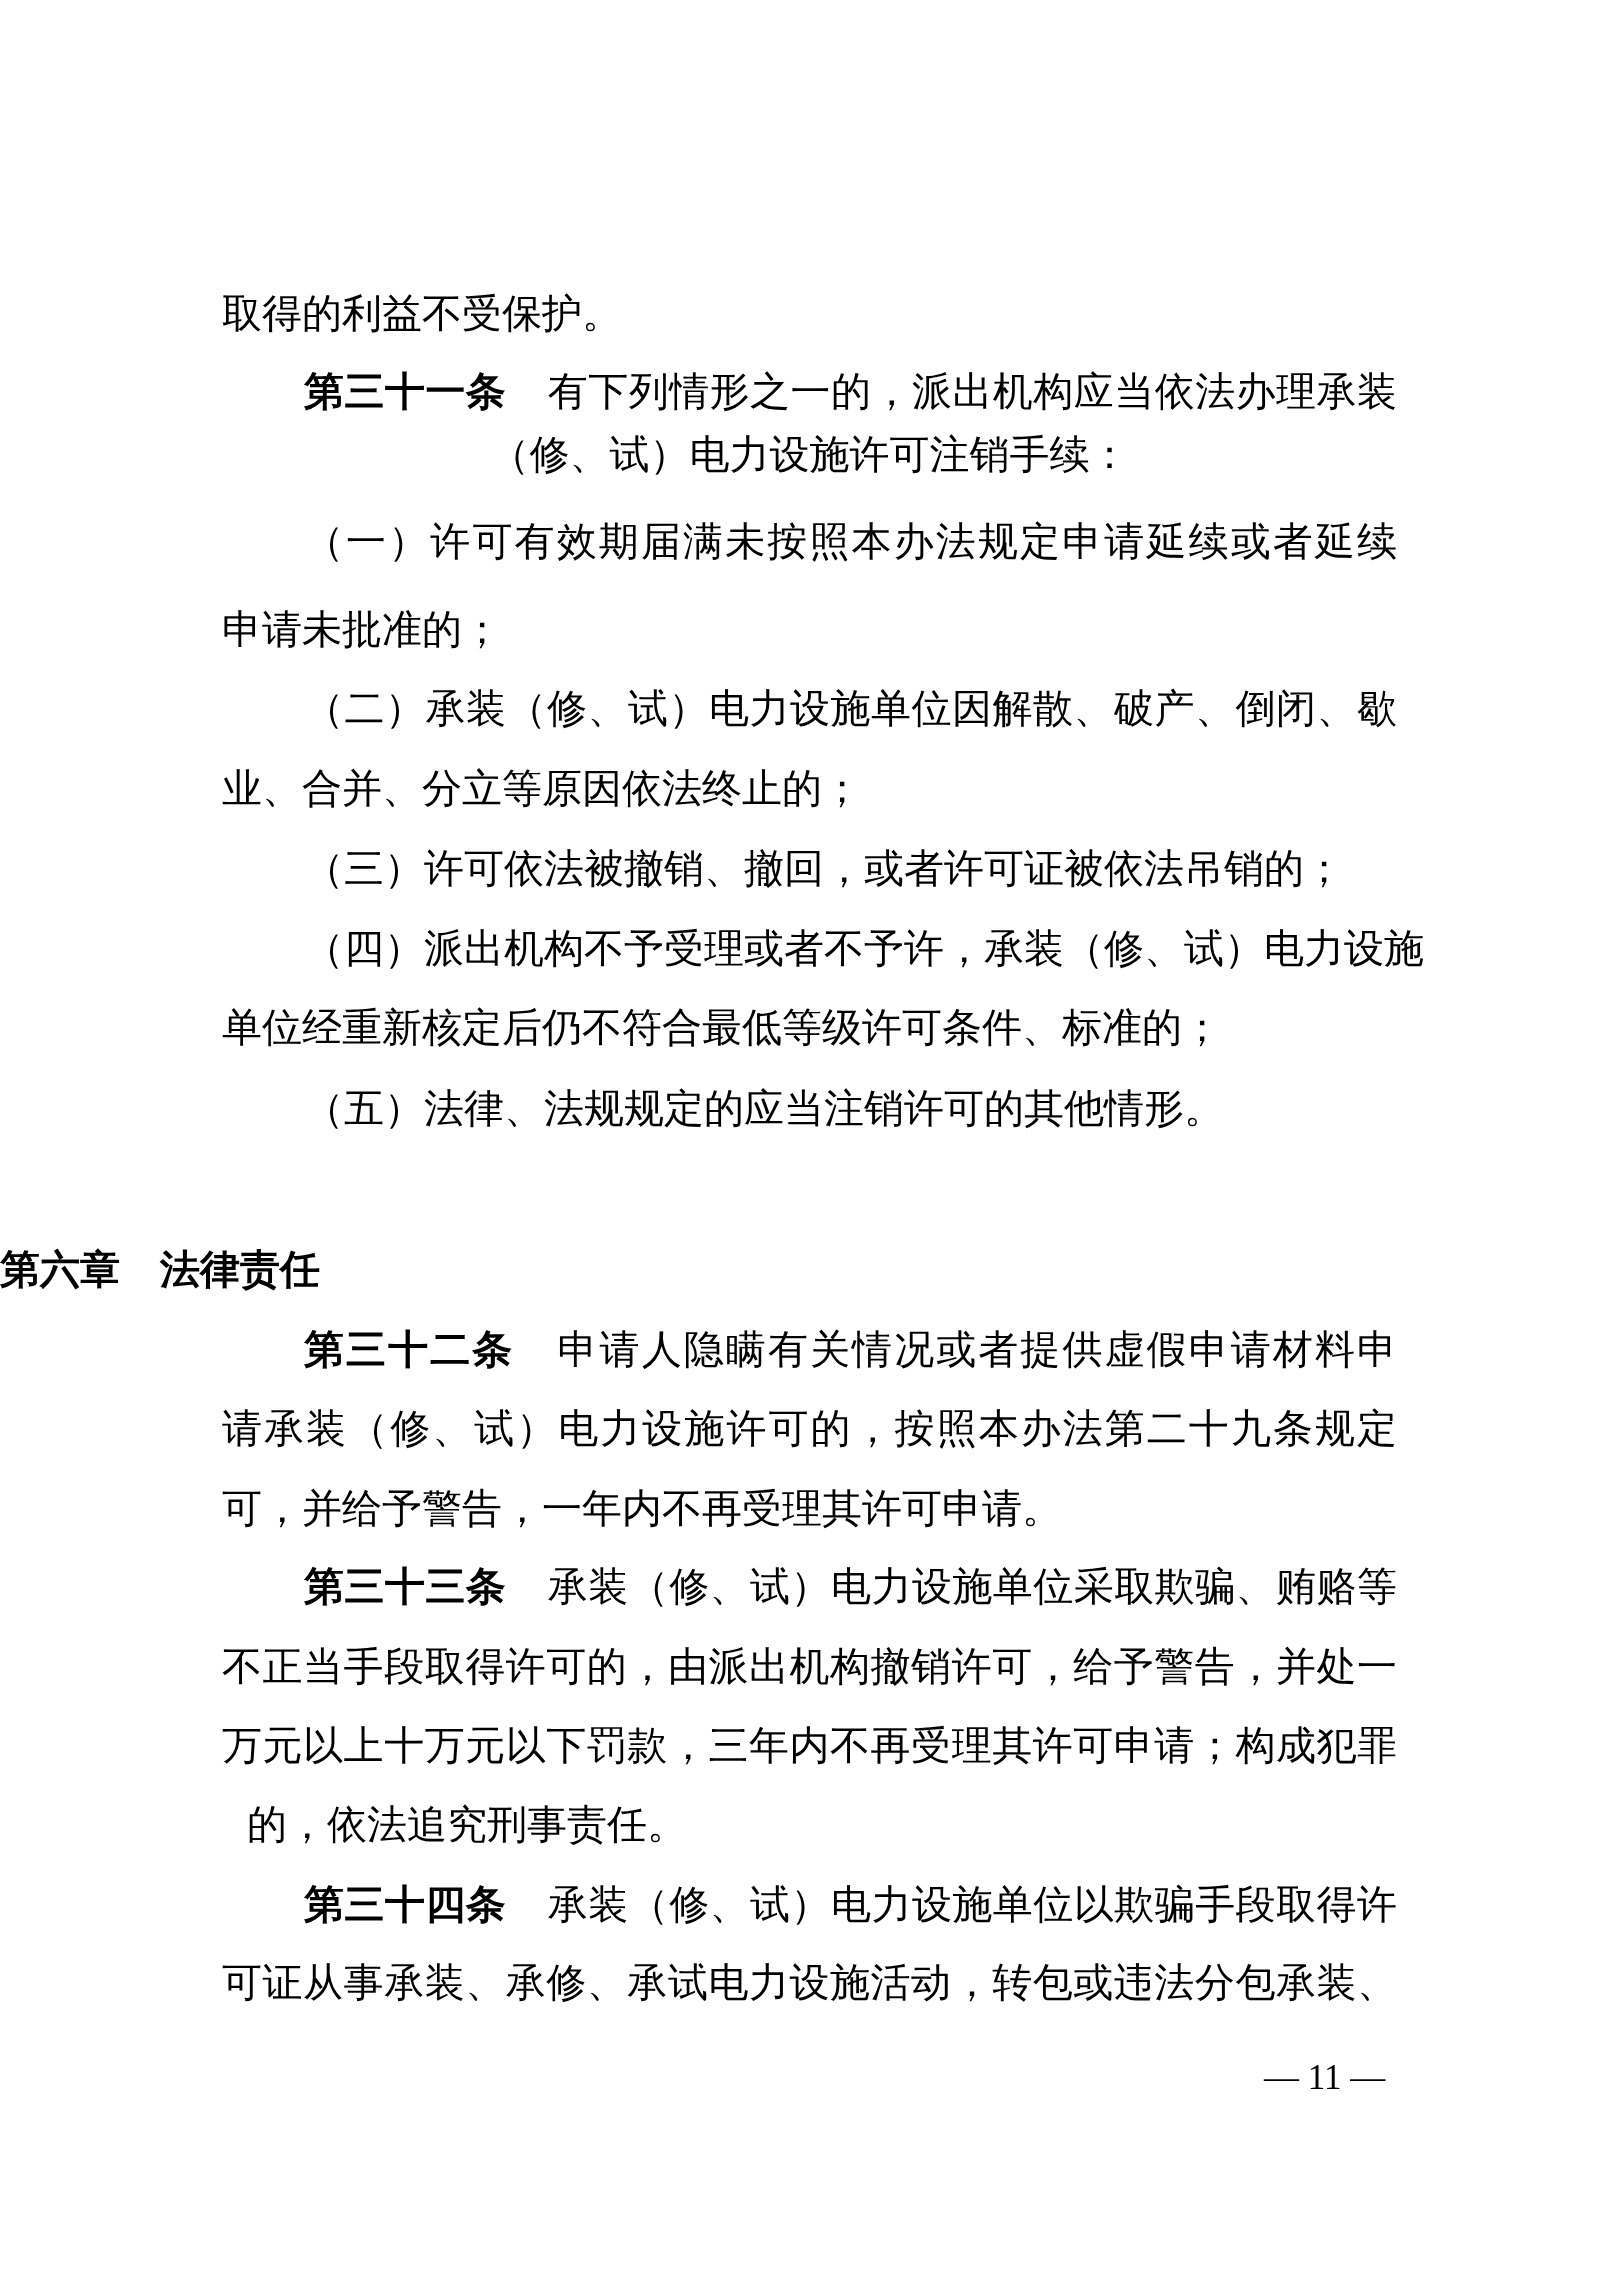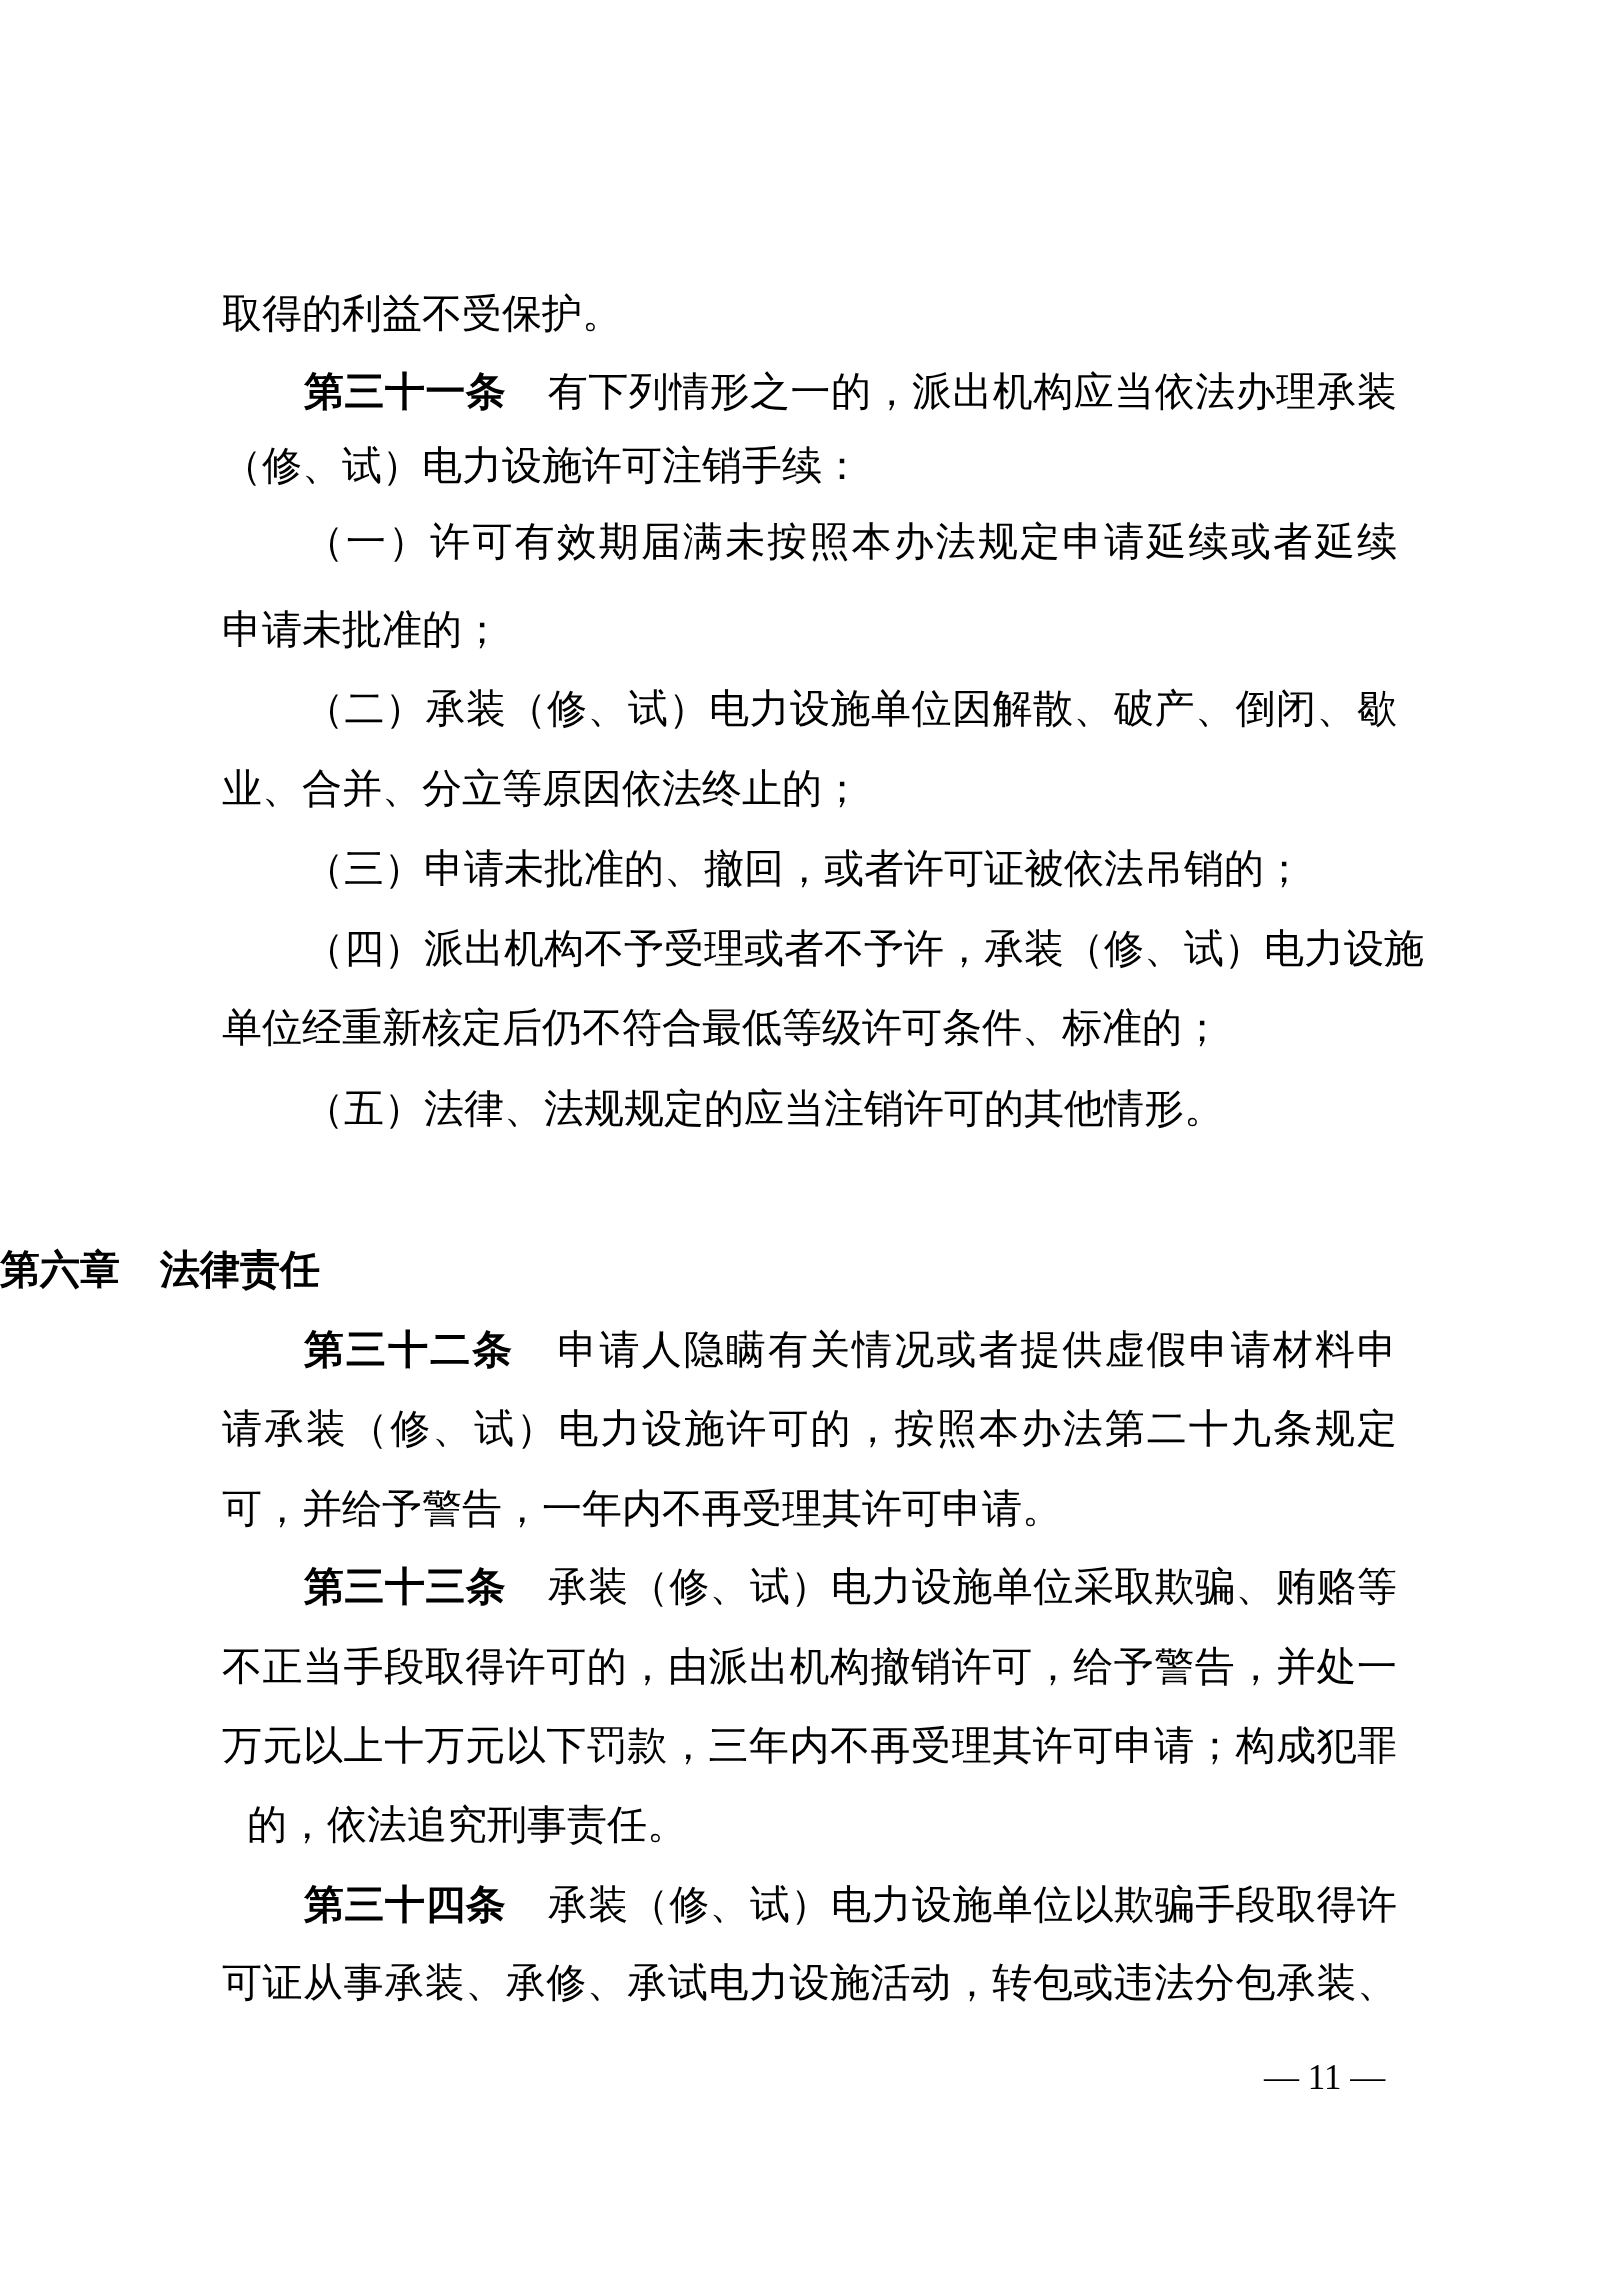--- a/index.html
+++ b/index.html
@@ -70,29 +70,29 @@
 </head>
 <body>
 
 <div class="page">
 
   <div class="line" style="top:292px;">取得的利益不受保护。</div>
 
   <div class="line full indent" style="top:370px;">
     <span class="bold-label">第三十一条</span><span class="gap"></span><span>有下列情形之一的，派出机构应当依法办理承装</span>
   </div>
-  <div class="line" style="top:444px;">（修、试）电力设施许可注销手续：</div>
+  <div class="line" style="top:433px;text-align:center;">（修、试）电力设施许可注销手续：</div>
 
   <div class="line full indent" style="top:520px;">（一）许可有效期届满未按照本办法规定申请延续或者延续</div>
   <div class="line" style="top:608px;">申请未批准的；</div>
 
   <div class="line full indent" style="top:687px;">（二）承装（修、试）电力设施单位因解散、破产、倒闭、歇</div>
   <div class="line" style="top:767px;">业、合并、分立等原因依法终止的；</div>
 
-  <div class="line indent" style="top:847px;">（三）申请未批准的、撤回，或者许可证被依法吊销的；</div>
+  <div class="line indent" style="top:847px;">（三）许可依法被撤销、撤回，或者许可证被依法吊销的；</div>
 
   <div class="line full indent" style="top:927px;">（四）派出机构不予受理或者不予许，承装（修、试）电力设施</div>
   <div class="line" style="top:1006px;">单位经重新核定后仍不符合最低等级许可条件、标准的；</div>
 
   <div class="line indent" style="top:1087px;">（五）法律、法规规定的应当注销许可的其他情形。</div>
 
   <div class="chapter-heading" style="top:1248px;">第六章　法律责任</div>
 
   <div class="line full indent" style="top:1328px;">
     <span class="bold-label">第三十二条</span><span class="gap"></span><span>申请人隐瞒有关情况或者提供虚假申请材料申</span>

